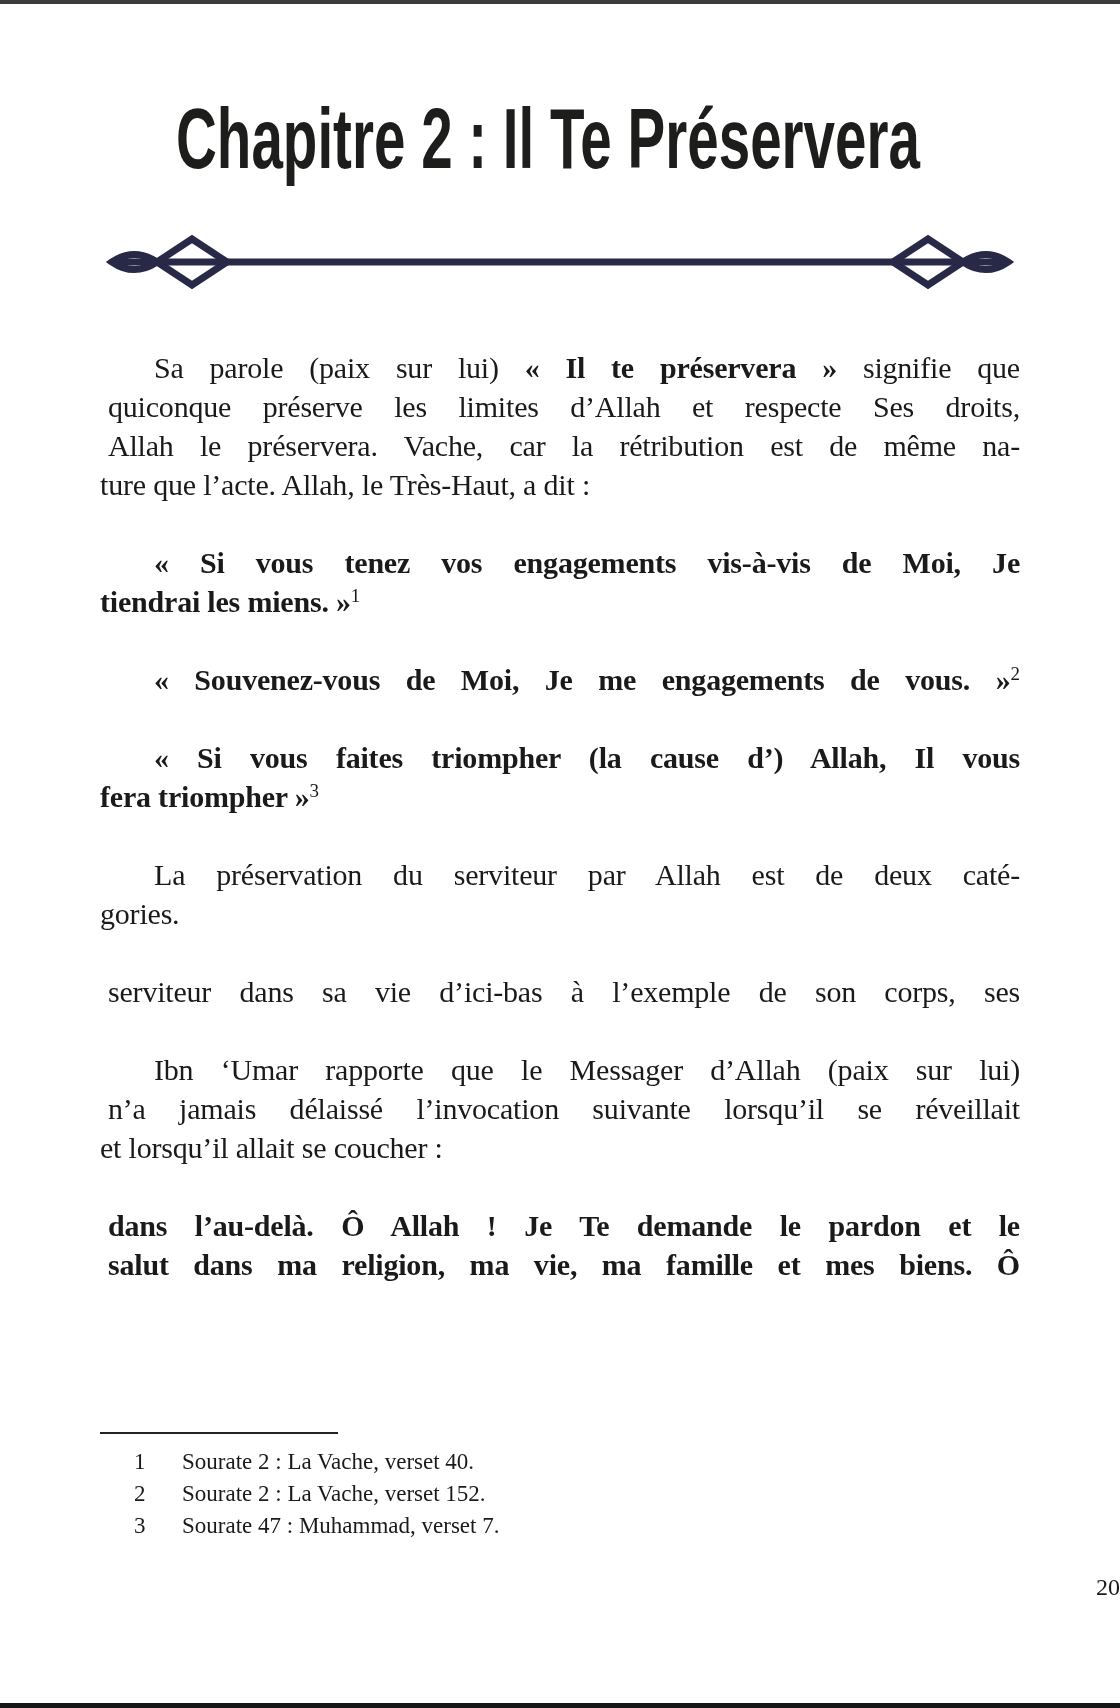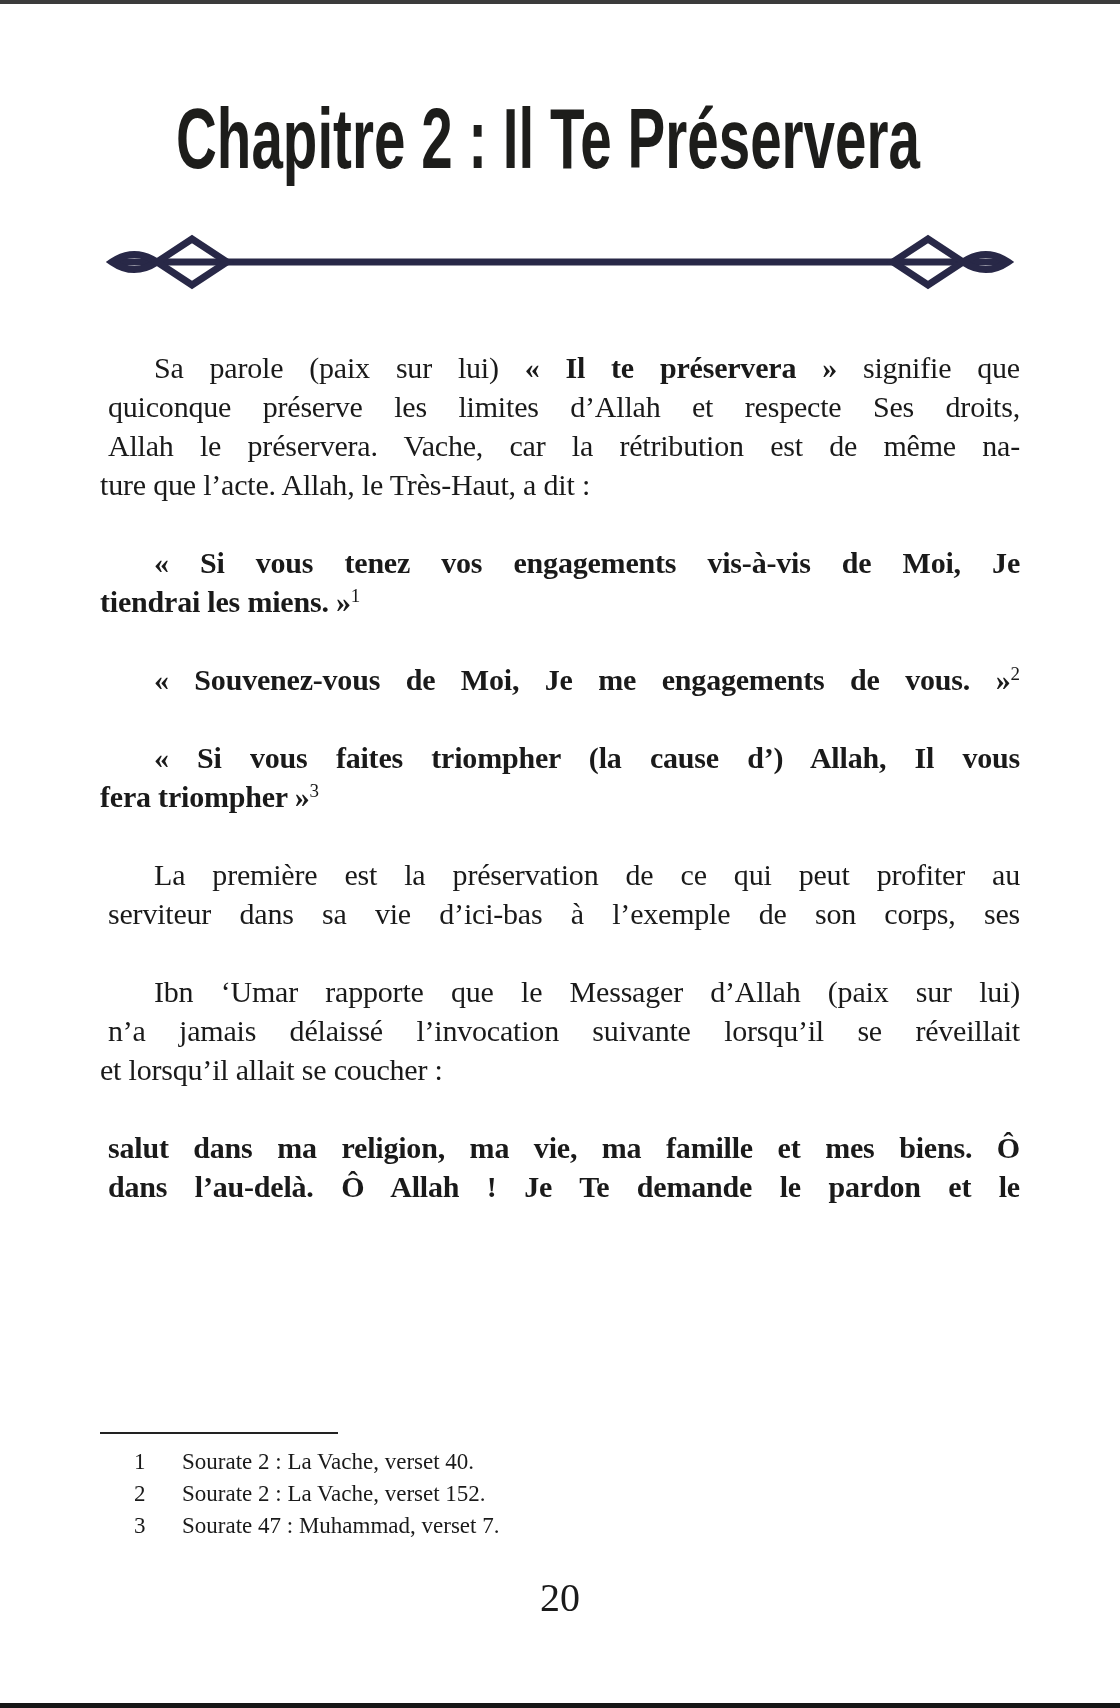--- a/index.html
+++ b/index.html
@@ -59,22 +59,22 @@
   .fn-sep {
     width: 238px; height: 0;
     border-top: 2px solid #222222;
     margin: 0 0 12px 0;
   }
   .fn-item { display: flex; line-height: 32px; }
   .fn-num { flex: none; width: 48px; padding-left: 34px; }
   .fn-text { flex: auto; }
   .page-number {
     position: absolute; top: 1574px; left: 0; width: 100%;
-    text-align: center;
-    font-size: 40px;
+    text-align: right;
+    font-size: 24px;
     font-family: Liberation Serif, serif;
   }
 </style>
 </head>
 <body>
 
 <div class="edge-bar-top"></div>
 
 <div class="title-wrap">
   <svg width="920" height="125" viewBox="0 0 920 125">
@@ -106,31 +106,34 @@
       <span class="line"><span>tiendrai les miens. »</span><span class="sup">1</span></span>
     </p>
     <p class="para bold">
       <span class="line j indent"><span>« Souvenez-vous de Moi, Je me engagements de vous. »</span><span class="sup">2</span></span>
     </p>
     <p class="para bold">
       <span class="line j indent"><span>« Si vous faites triompher (la cause d’) Allah, Il vous</span></span>
       <span class="line"><span>fera triompher »</span><span class="sup">3</span></span>
     </p>
     <p class="para">
-      <span class="line j indent"><span>La première est la préservation de ce qui peut profiter au</span></span>
+      <span class="line j indent"><span>La préservation du serviteur par Allah est de deux caté-</span></span>
+      <span class="line"><span>gories.</span></span>
+    </p>
+    <p class="para">
       <span class="line j"><span>serviteur dans sa vie d’ici-bas à l’exemple de son corps, ses</span></span>
     </p>
     <p class="para">
       <span class="line j indent"><span>Ibn ‘Umar rapporte que le Messager d’Allah (paix sur lui)</span></span>
       <span class="line j"><span>n’a jamais délaissé l’invocation suivante lorsqu’il se réveillait</span></span>
       <span class="line"><span>et lorsqu’il allait se coucher :</span></span>
     </p>
     <p class="para bold">
+      <span class="line j"><span>dans l’au-delà. Ô Allah ! Je Te demande le pardon et le</span></span>
       <span class="line j"><span>salut dans ma religion, ma vie, ma famille et mes biens. Ô</span></span>
-      <span class="line j"><span>dans l’au-delà. Ô Allah ! Je Te demande le pardon et le</span></span>
     </p>
   </div>
 
 <div class="footnotes">
   <div class="fn-sep"></div>
   <div id="footnote-list">
       <div class="fn-item">
         <span class="fn-num">1</span>
         <span class="fn-text">Sourate 2 : La Vache, verset 40.</span>
       </div>

